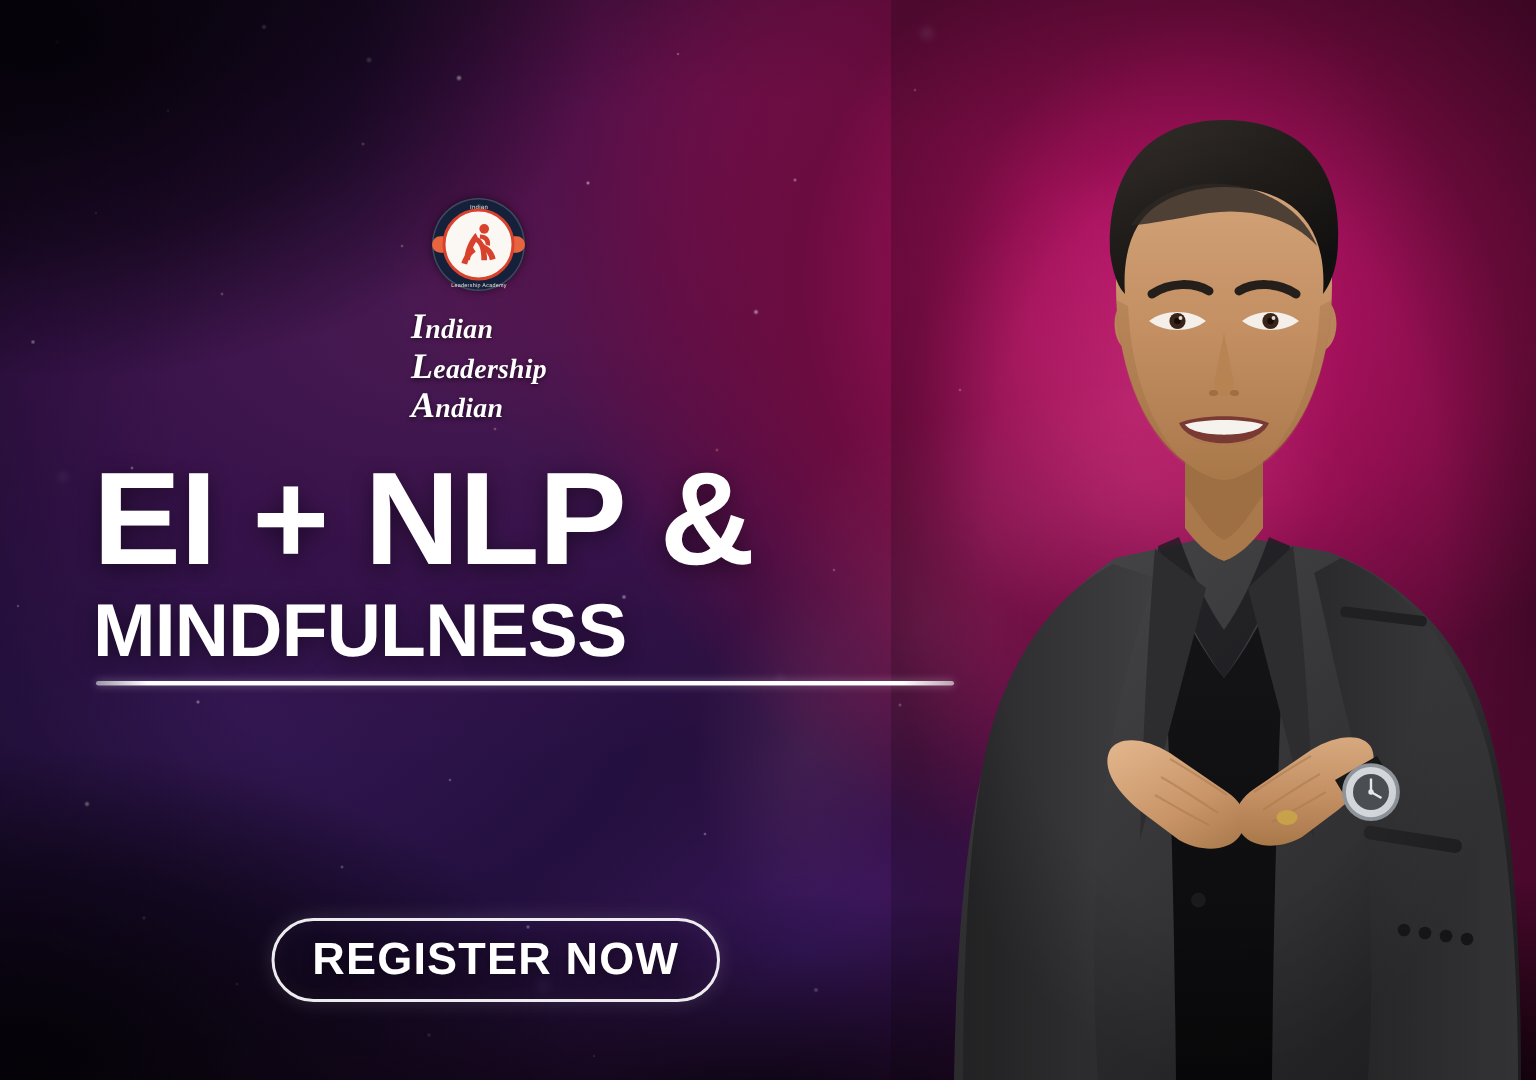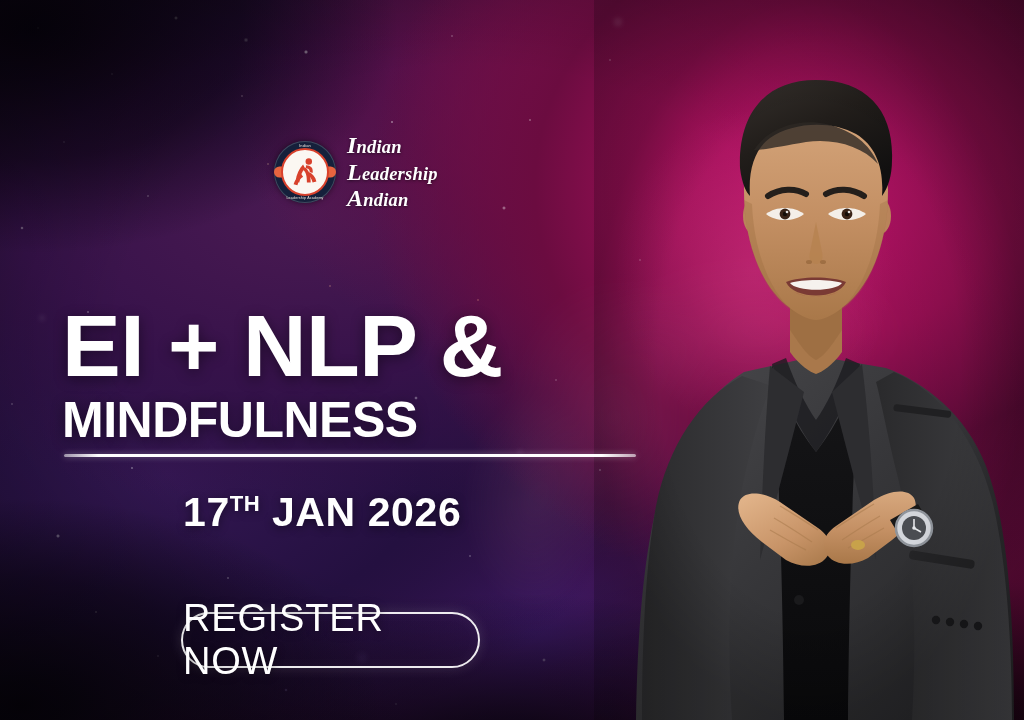--- a/index.html
+++ b/index.html
@@ -102,20 +102,21 @@
   }
 
   
   #logo-block{
     position:absolute;
     left:274px;
     top:132px;
     display:flex;
     align-items:center;
     gap:11px;
+    flex-direction:column;
   }
   .emblem{
     position:relative;
     width:62px;height:62px;
     border-radius:50%;
     flex:0 0 auto;
     background:#16203c;
     box-shadow:0 0 6px rgba(0,0,0,.5);
   }
   .emblem .ring-outer{
@@ -215,22 +216,22 @@
     border-radius:30px;
     background:transparent;
     display:flex;align-items:center;justify-content:center;
     box-shadow:0 0 14px rgba(255,255,255,.13), inset 0 0 16px rgba(255,255,255,.04);
     cursor:pointer;
     box-sizing:border-box;
   }
   #cta-label{
     color:#fff;
     font-family:"Liberation Sans", sans-serif;
-    font-weight:normal;
-    font-size:38px;
+    font-weight:bold;
+    font-size:30px;
     letter-spacing:.8px;
     text-shadow:0 2px 8px rgba(0,0,0,.4);
   }
 
   
   #speaker{
     position:absolute;
     right:0;bottom:0;
     width:430px;height:720px;
     overflow:hidden;
@@ -455,19 +456,18 @@
     </div>
   </div>
 
   <div id="headline">
     <div class="hl-line" id="hl-1">EI + NLP &amp;</div>
     <div class="hl-line" id="hl-2">MINDFULNESS</div>
   </div>
 
   <div id="divider"></div>
 
-  <div id="date-line"><span>17</span><sup>TH</sup><span> JAN 2026</span></div>
 
   <div id="cta-button">
     <span id="cta-label">REGISTER NOW</span>
   </div>
 
 </div>
 
 </body></html>

